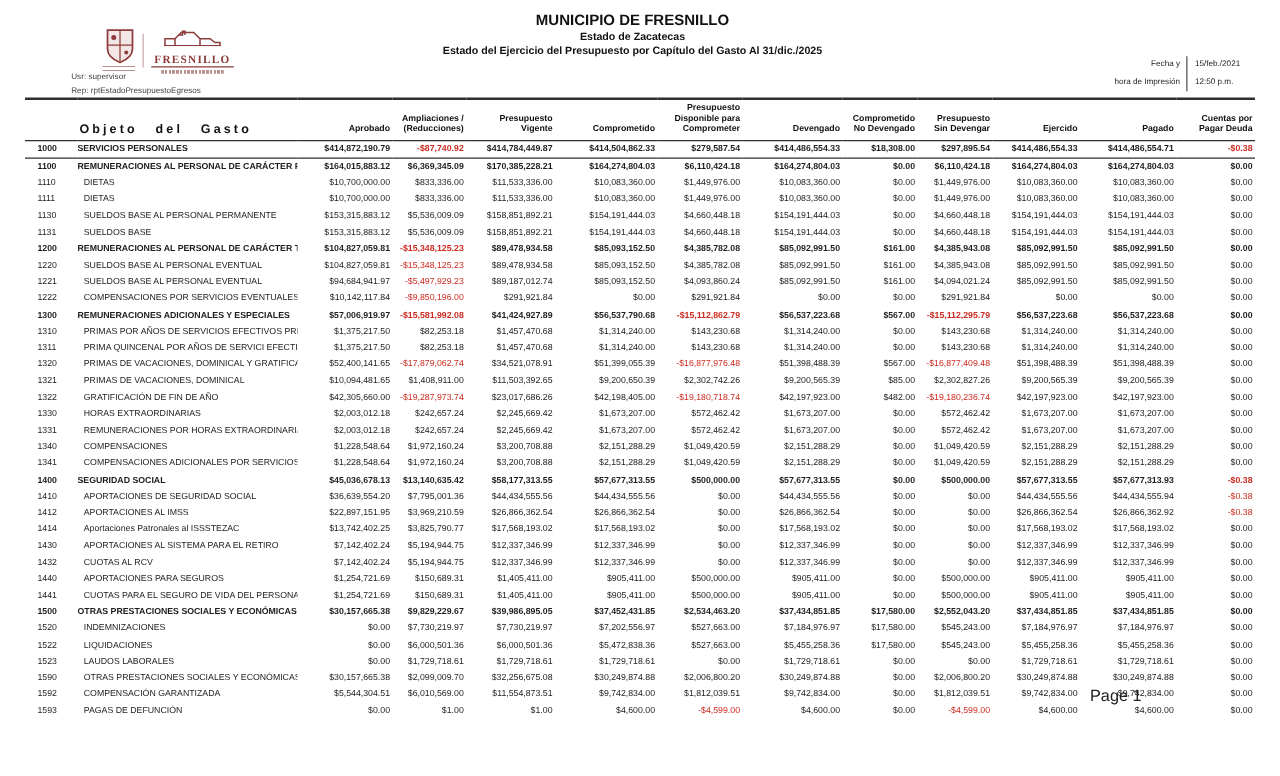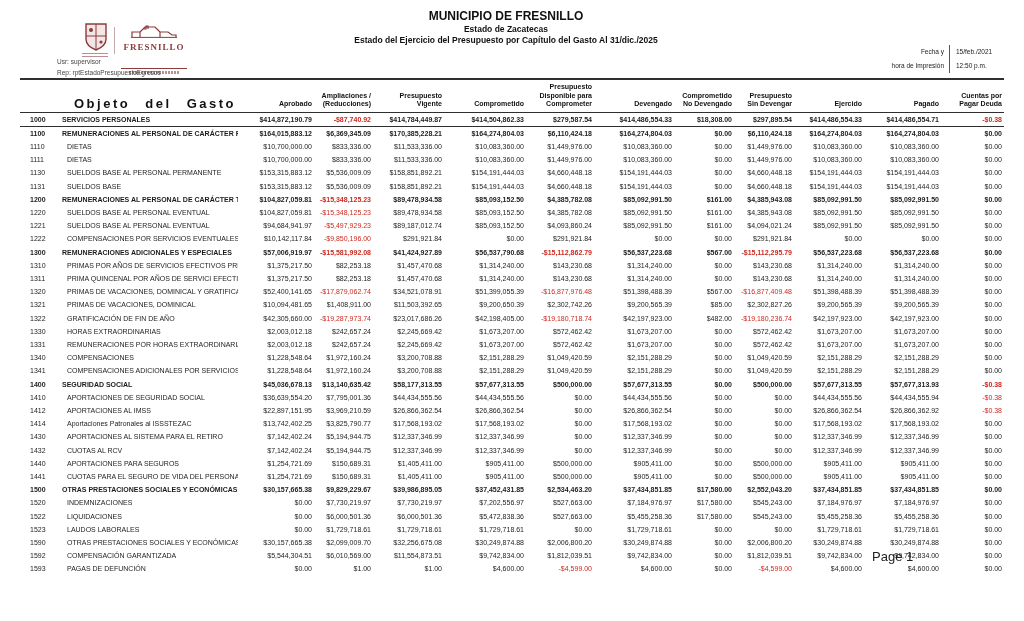--- a/index.html
+++ b/index.html
@@ -5,21 +5,21 @@
   html,body{margin:0;padding:0;background:#e8e8e8;}
   .page{
     position:relative;width:1024px;height:621px;background:#ffffff;
     font-family:"Liberation Sans", sans-serif;color:#1c1c1c;overflow:hidden;
     margin:0 auto;
   }
   
   .crest{position:absolute;left:84px;top:23px;}
   .logo-divider{position:absolute;left:114px;top:27px;height:27px;border-left:1px solid #c7aaaa;}
   .logo-box{position:absolute;left:121px;top:24px;width:66px;text-align:center;color:#8d3b3b;}
-  .logo-word{font-family:"Liberation Serif", serif;font-size:9px;letter-spacing:1px;font-weight:bold;border-bottom:1.5px solid #8d3b3b;padding-bottom:16px;}
+  .logo-word{font-family:"Liberation Serif", serif;font-size:9px;letter-spacing:1px;font-weight:bold;border-bottom:1.5px solid #8d3b3b;padding-bottom:1px;}
   .logo-microtext{height:3px;margin:2px 8px 0 8px;background:repeating-linear-gradient(90deg,#b98f8f 0 2px,transparent 2px 3px);}
   .crest-microtext{position:absolute;left:82px;top:52px;width:26px;height:5px;background:repeating-linear-gradient(0deg,#b98f8f 0 1px,transparent 1px 3px);}
   .usr-line{position:absolute;left:57px;top:58px;font-size:6.5px;color:#444;}
   .rep-line{position:absolute;left:57px;top:69px;font-size:6.5px;color:#444;}
   .titles{position:absolute;left:0;right:12px;top:9px;text-align:center;line-height:1.25;}
   .title-main{font-size:12px;font-weight:bold;color:#111;}
   .title-sub{font-size:8.5px;font-weight:bold;color:#111;}
   .print-info{position:absolute;right:20px;top:45px;display:flex;font-size:6.5px;color:#222;}
   .pi-labels{text-align:right;line-height:14px;padding-right:5px;border-right:1px solid #555;}
   .pi-values{text-align:left;line-height:14px;padding-left:6px;min-width:48px;}
@@ -28,21 +28,21 @@
     position:absolute;top:78px;left:20px;width:984px;
     border-collapse:collapse;table-layout:fixed;
     border-top:2px solid #2f2f2f;
   }
   thead th{
     font-size:7px;font-weight:bold;vertical-align:bottom;text-align:right;
     padding:3px 2px 3px 0;line-height:8.5px;white-space:pre-line;
     border-bottom:1.2px solid #2f2f2f;color:#111;
   }
   th.th-objeto{
-    text-align:right;font-size:13px;letter-spacing:2.5px;word-spacing:9px;
+    text-align:center;font-size:10px;letter-spacing:2.5px;word-spacing:9px;
     padding-left:9px;white-space:nowrap;vertical-align:bottom;
   }
   tbody td{
     font-size:7px;height:13.2px;line-height:13.2px;
     padding:0 2px 0 0;white-space:nowrap;overflow:hidden;color:#1c1c1c;
   }
   td.c-code{padding-left:10px;text-align:left;}
   td.c-desc{padding-right:4px;}
   tr.indent td.c-desc{padding-left:5px;}
   td.num{text-align:right;}

